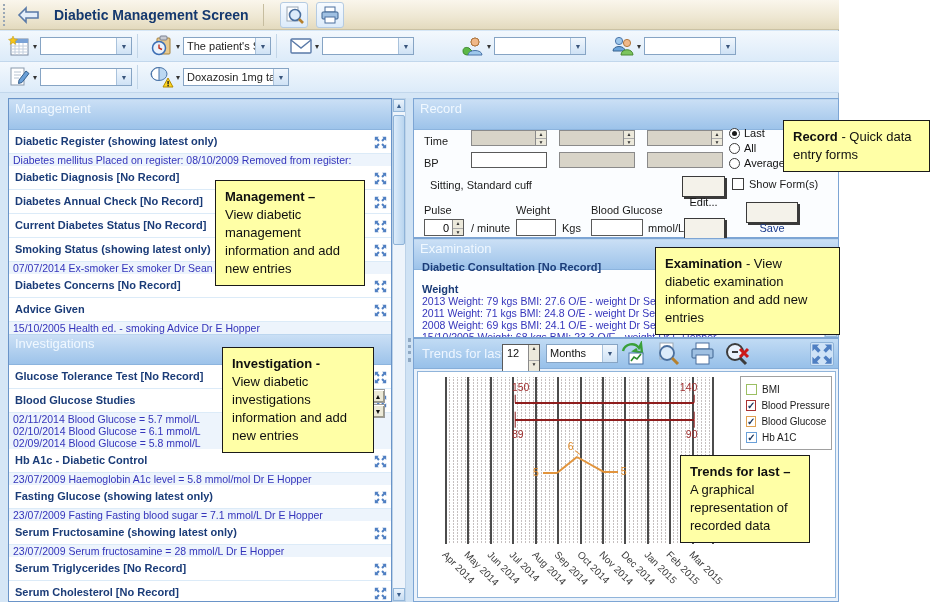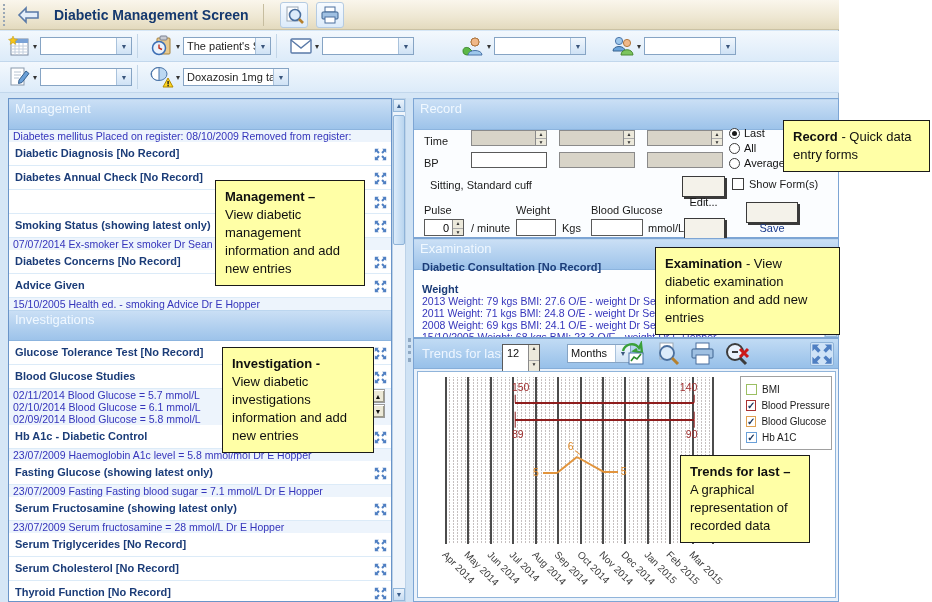--- a/index.html
+++ b/index.html
@@ -290,20 +290,31 @@
         <div class="cbtn">
             <span>▼</span>
           </div>
       </div>
     </div>
   </div>
 
   <div id="left-panel">
     <div class="sec-header">Management</div>
     <div id="management-list">
+        <div class="item-label">
+          <span class="lbl">Diabetic Register (showing latest only)</span>
+          <span class="exp"><svg width="13" height="13" viewBox="0 0 16 16">
+              <g fill="#4f7fc2">
+                <path d="M1 1h5L4.4 2.6 7 5.2 5.2 7 2.6 4.4 1 6z"></path>
+                <path d="M15 1v5l-1.6-1.6L10.8 7 9 5.2l2.6-2.6L10 1z"></path>
+                <path d="M1 15v-5l1.6 1.6L5.2 9 7 10.8l-2.6 2.6L6 15z"></path>
+                <path d="M15 15h-5l1.6-1.6L9 10.8 10.8 9l2.6 2.6L15 10z"></path>
+              </g>
+            </svg></span>
+        </div>
         <div class="item-detail">Diabetes mellitus  Placed on register:  08/10/2009   Removed from register:</div>
         <div class="item-label">
           <span class="lbl">Diabetic Diagnosis [No Record]</span>
           <span class="exp"><svg width="13" height="13" viewBox="0 0 16 16">
               <g fill="#4f7fc2">
                 <path d="M1 1h5L4.4 2.6 7 5.2 5.2 7 2.6 4.4 1 6z"></path>
                 <path d="M15 1v5l-1.6-1.6L10.8 7 9 5.2l2.6-2.6L10 1z"></path>
                 <path d="M1 15v-5l1.6 1.6L5.2 9 7 10.8l-2.6 2.6L6 15z"></path>
                 <path d="M15 15h-5l1.6-1.6L9 10.8 10.8 9l2.6 2.6L15 10z"></path>
               </g>
@@ -314,20 +325,21 @@
           <span class="exp"><svg width="13" height="13" viewBox="0 0 16 16">
               <g fill="#4f7fc2">
                 <path d="M1 1h5L4.4 2.6 7 5.2 5.2 7 2.6 4.4 1 6z"></path>
                 <path d="M15 1v5l-1.6-1.6L10.8 7 9 5.2l2.6-2.6L10 1z"></path>
                 <path d="M1 15v-5l1.6 1.6L5.2 9 7 10.8l-2.6 2.6L6 15z"></path>
                 <path d="M15 15h-5l1.6-1.6L9 10.8 10.8 9l2.6 2.6L15 10z"></path>
               </g>
             </svg></span>
         </div>
         <div class="item-label">
+          <span class="lbl">Current Diabetes Status [No Record]</span>
           <span class="exp"><svg width="13" height="13" viewBox="0 0 16 16">
               <g fill="#4f7fc2">
                 <path d="M1 1h5L4.4 2.6 7 5.2 5.2 7 2.6 4.4 1 6z"></path>
                 <path d="M15 1v5l-1.6-1.6L10.8 7 9 5.2l2.6-2.6L10 1z"></path>
                 <path d="M1 15v-5l1.6 1.6L5.2 9 7 10.8l-2.6 2.6L6 15z"></path>
                 <path d="M15 15h-5l1.6-1.6L9 10.8 10.8 9l2.6 2.6L15 10z"></path>
               </g>
             </svg></span>
         </div>
         <div class="item-label">
@@ -560,21 +572,21 @@
   <div id="trends-panel">
     <div id="trends-header">
       <span style="position:absolute; left:8px; top:7px;">Trends for last</span>
       <div class="wfield" style="left:88px; top:5px; width:38px; height:31px;">
         <span style="position:absolute; left:4px; top:2px; font-size:11px; color:#111;">12</span>
         <div class="spins">
             <div>▲</div>
             <div>▼</div>
           </div>
       </div>
-      <div class="combo" style="position:absolute; left:132px; top:5px; width:64px; height:19px;margin-left:21px;">
+      <div class="combo" style="position:absolute; left:132px; top:5px; width:72px; height:19px;">
         <div class="txt" style="color:#111">Months</div>
         <div class="cbtn">
             <span>▼</span>
           </div>
       </div>
       <div style="position:absolute; left:205px; top:2px;">
         <svg width="27" height="26" viewBox="0 0 27 26">
           <path d="M4 10 A9 9 0 0 1 20 7 L22 3 L23 12 L15 10 L18 8" fill="none" stroke="#3aa03a" stroke-width="2.4"></path>
           <rect x="10" y="12" width="14" height="11" fill="#fff" stroke="#4a74a8"></rect>
           <path d="M12 20 L15 16 L18 18 L22 13" fill="none" stroke="#2a8a2a" stroke-width="1.6"></path>

